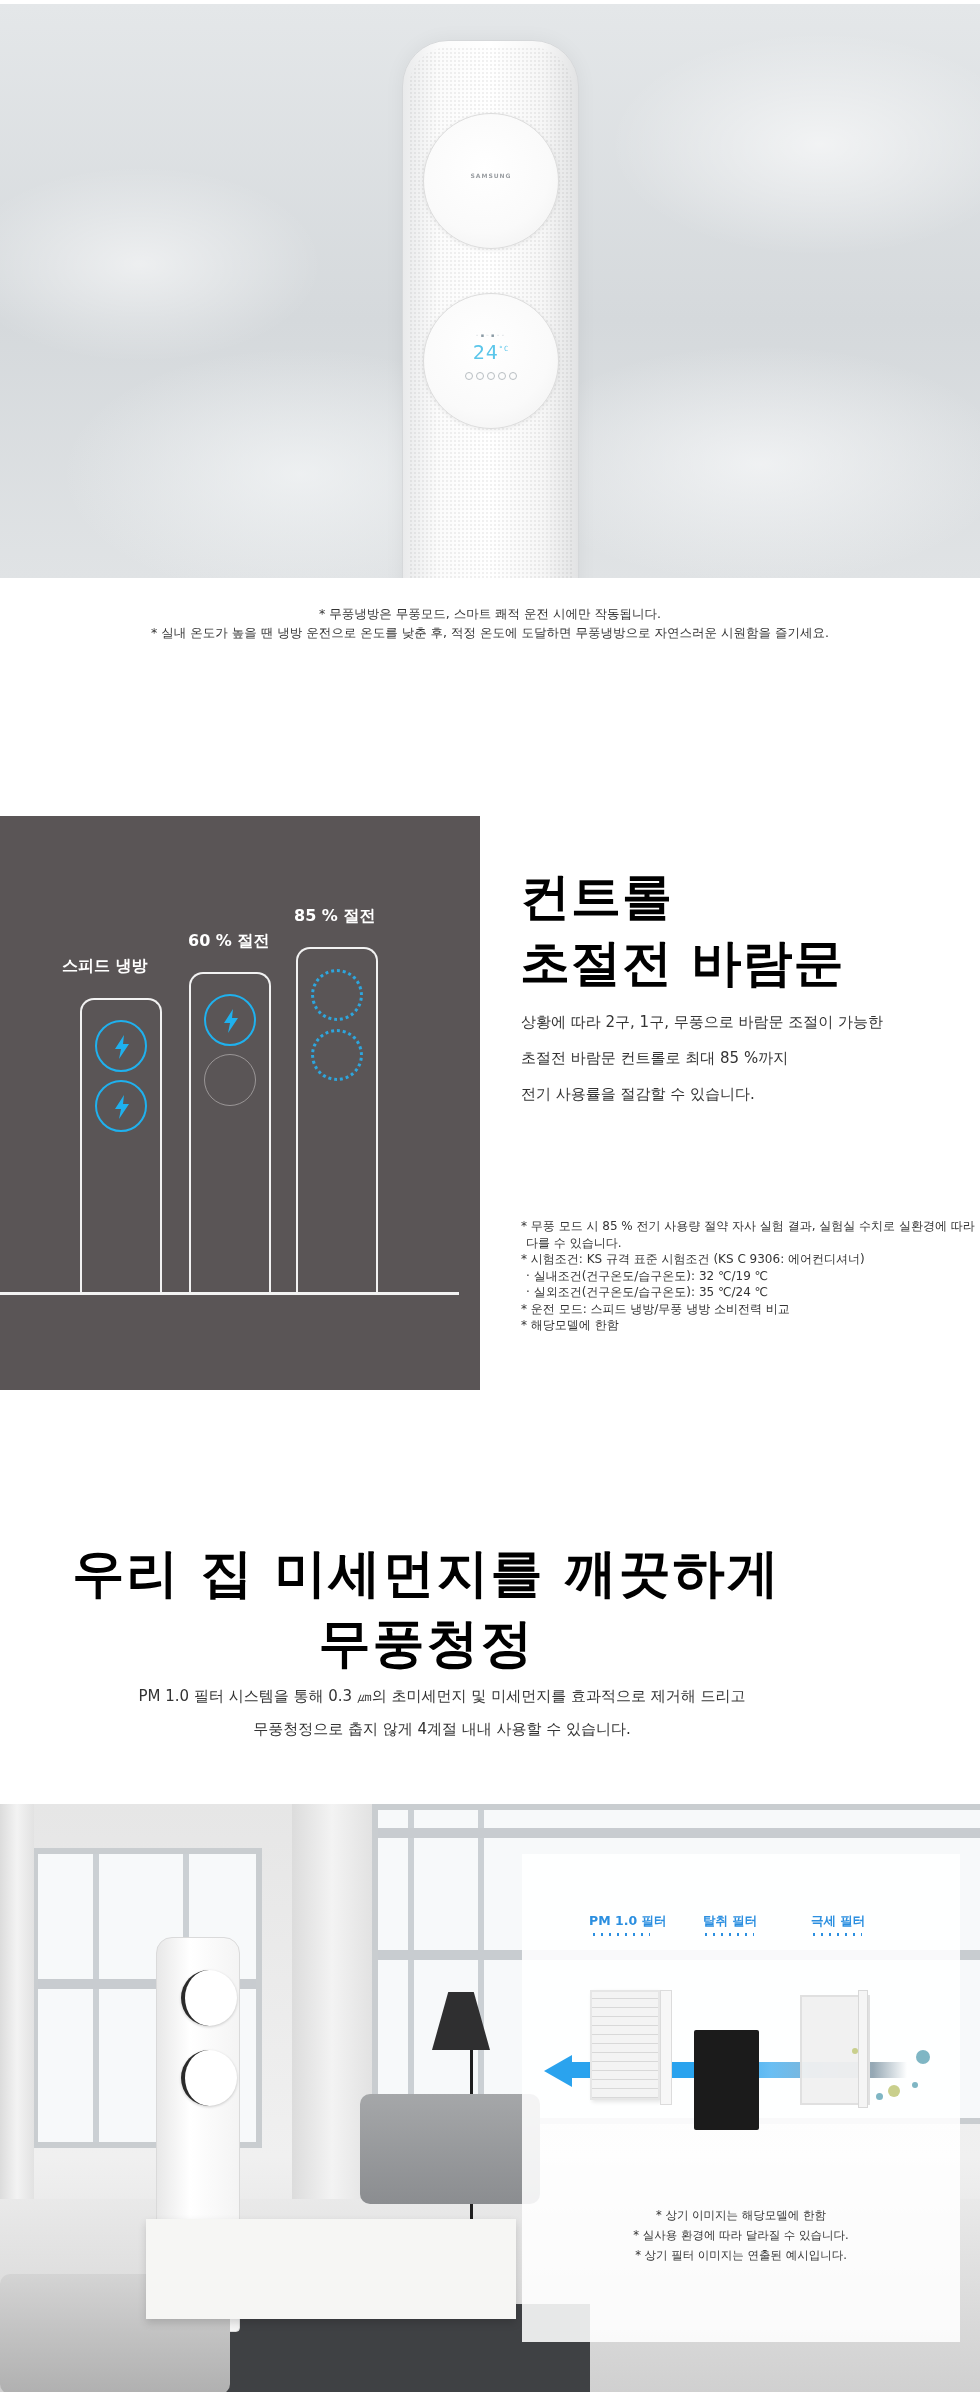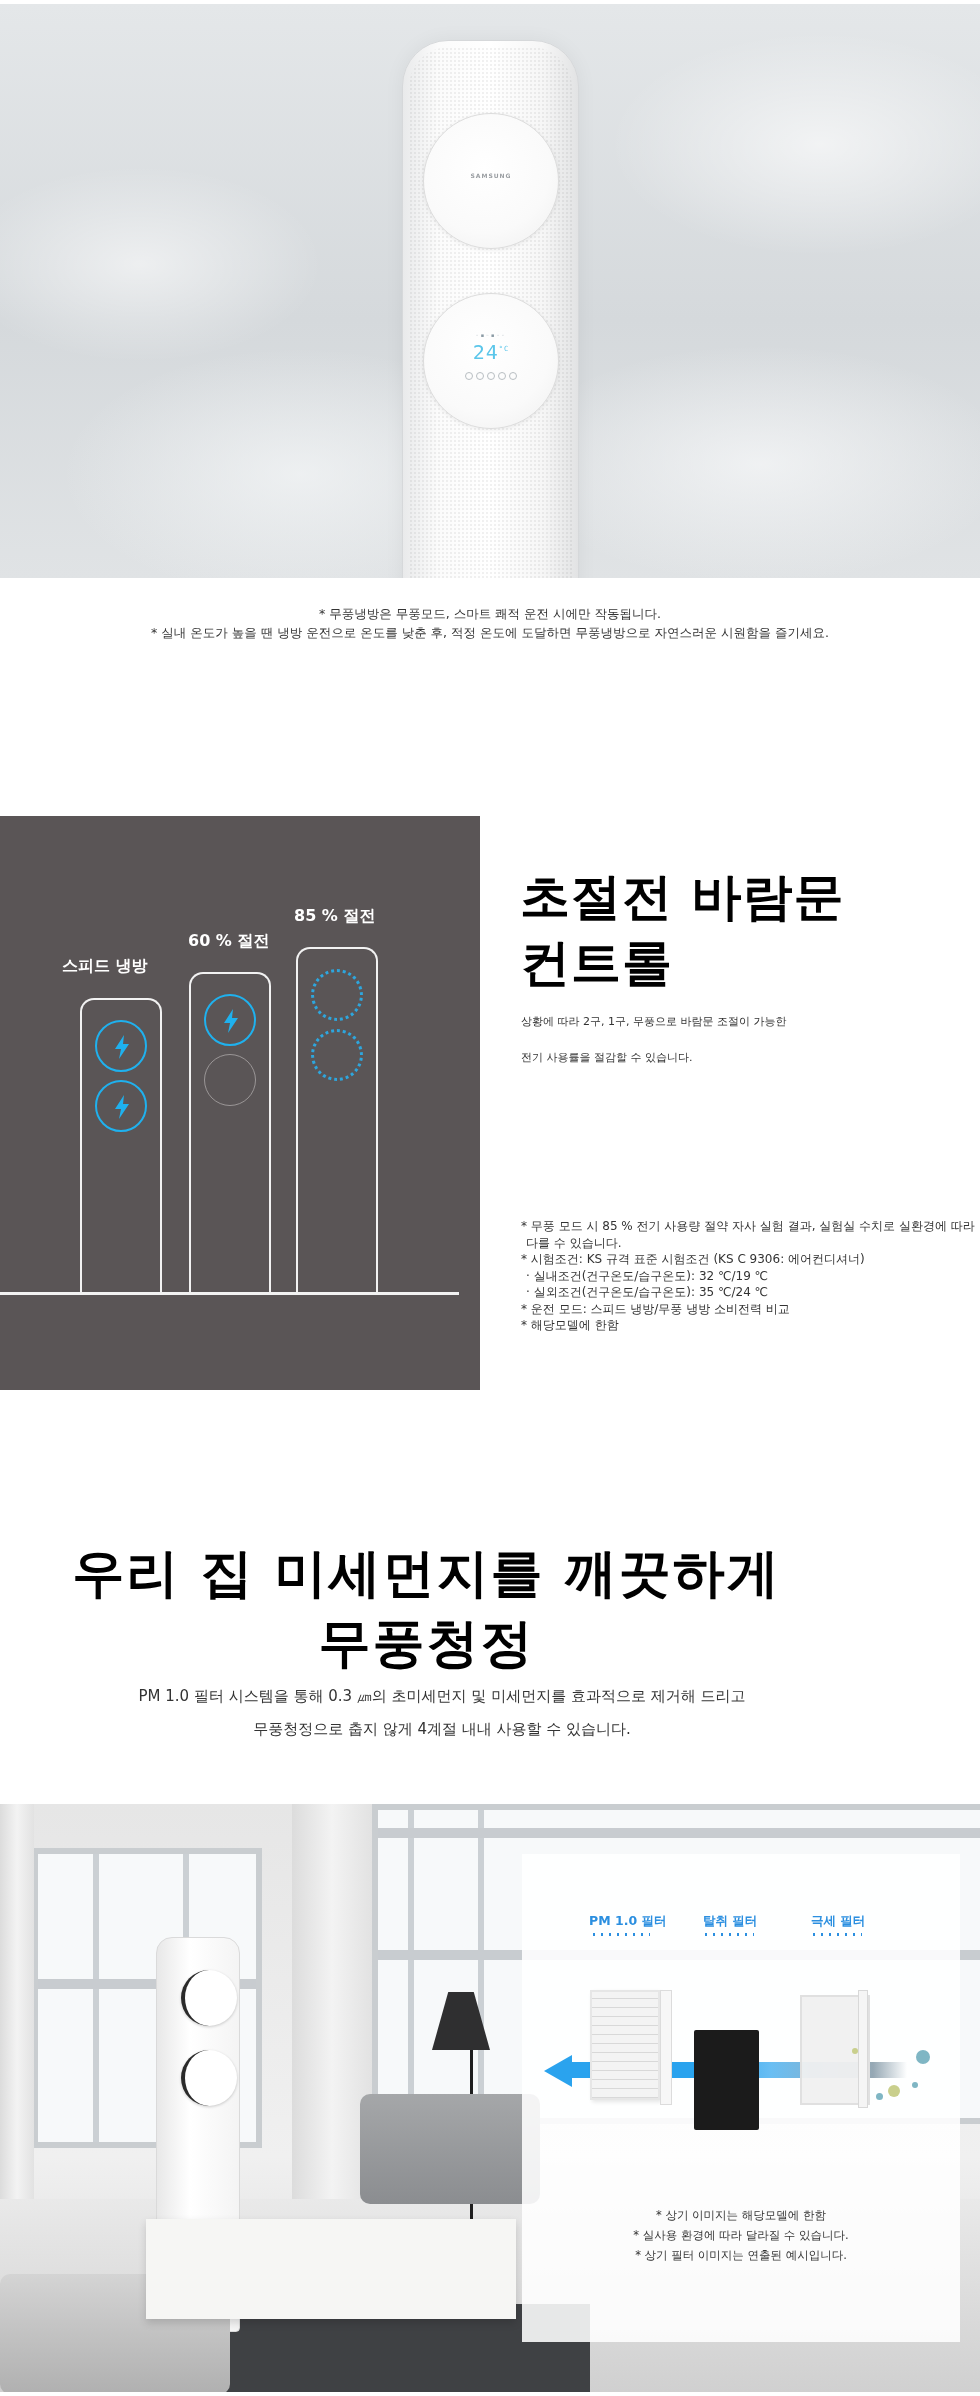--- a/index.html
+++ b/index.html
@@ -37,21 +37,21 @@
   .dark { position: absolute; left: 0; top: 816px; width: 480px; height: 574px; background: #5a5556; }
   .bar { position: absolute; border: 2px solid #f2f2f2; border-bottom: none; border-radius: 14px 14px 0 0; }
   .bar-label { position: absolute; color: #ffffff; font-weight: bold; font-size: 16px; white-space: nowrap; }
   .baseline { position: absolute; left: 0; top: 1292px; width: 459px; height: 3px; background: #f2f2f2; }
   .ring { position: absolute; width: 52px; height: 52px; border-radius: 50%; border: 2px solid #1fb1ee; }
   .ring svg { position: absolute; left: 15px; top: 13px; }
   .ring.off { border: 1.5px solid #9a9696; }
   .ring.dotted { border: 3px dotted #2ea6dd; }
 
   .s2-title { position: absolute; left: 520px; top: 864px; font-size: 50px; line-height: 66px; font-weight: bold; color: #000; letter-spacing: 1px; }
-  .s2-body { position: absolute; left: 521px; top: 1004px; font-size: 11px; line-height: 36px; color: #333; }
+  .s2-body { position: absolute; left: 521px; top: 1004px; font-size: 15px; line-height: 36px; color: #333; }
   .s2-notes { position: absolute; left: 521px; top: 1218px; font-size: 12px; line-height: 16.5px; color: #333; width: 450px; }
   .s2-notes div { white-space: nowrap; }
   .s2-notes .ind { padding-left: 5px; }
 
   
   .s3-title { position: absolute; left: 0; top: 1538px; width: 853px; text-align: center; font-size: 52px; line-height: 70px; font-weight: bold; color: #000; letter-spacing: 2px; }
   .s3-body { position: absolute; left: 0; top: 1680px; width: 884px; text-align: center; font-size: 15px; line-height: 33px; color: #333; }
 
   .room { position: absolute; left: 0; top: 1804px; width: 980px; height: 588px; overflow: hidden;
     background: linear-gradient(180deg, #e6e6e6 0%, #f0f0f0 60%, #d8d8d8 100%); }
@@ -138,25 +138,26 @@
 
   <div class="bar-label" style="left:294px; top:90px;">85 % 절전</div>
   <div class="bar" style="left:296px; top:131px; width:82px; height:347px;">
     <div class="ring dotted" style="left:13px; top:20px;"></div>
     <div class="ring dotted" style="left:13px; top:80px;"></div>
   </div>
 </div>
 <div class="baseline"></div>
 
 <div class="s2-title">
+  <div>컨트롤</div>
   <div>초절전 바람문</div>
-  <div>컨트롤</div>
 </div>
 <div class="s2-body">
   <div>상황에 따라 2구, 1구, 무풍으로 바람문 조절이 가능한</div>
+  <div>초절전 바람문 컨트롤로 최대 85 %까지</div>
   <div>전기 사용률을 절감할 수 있습니다.</div>
 </div>
 <div class="s2-notes">
   <div>* 무풍 모드 시 85 % 전기 사용량 절약 자사 실험 결과, 실험실 수치로 실환경에 따라</div>
   <div class="ind">  다를 수 있습니다.</div>
   <div>* 시험조건: KS 규격 표준 시험조건 (KS C 9306: 에어컨디셔너)</div>
   <div class="ind"> · 실내조건(건구온도/습구온도): 32 ℃/19 ℃</div>
   <div class="ind"> · 실외조건(건구온도/습구온도): 35 ℃/24 ℃</div>
   <div>* 운전 모드: 스피드 냉방/무풍 냉방 소비전력 비교</div>
   <div>* 해당모델에 한함</div>

